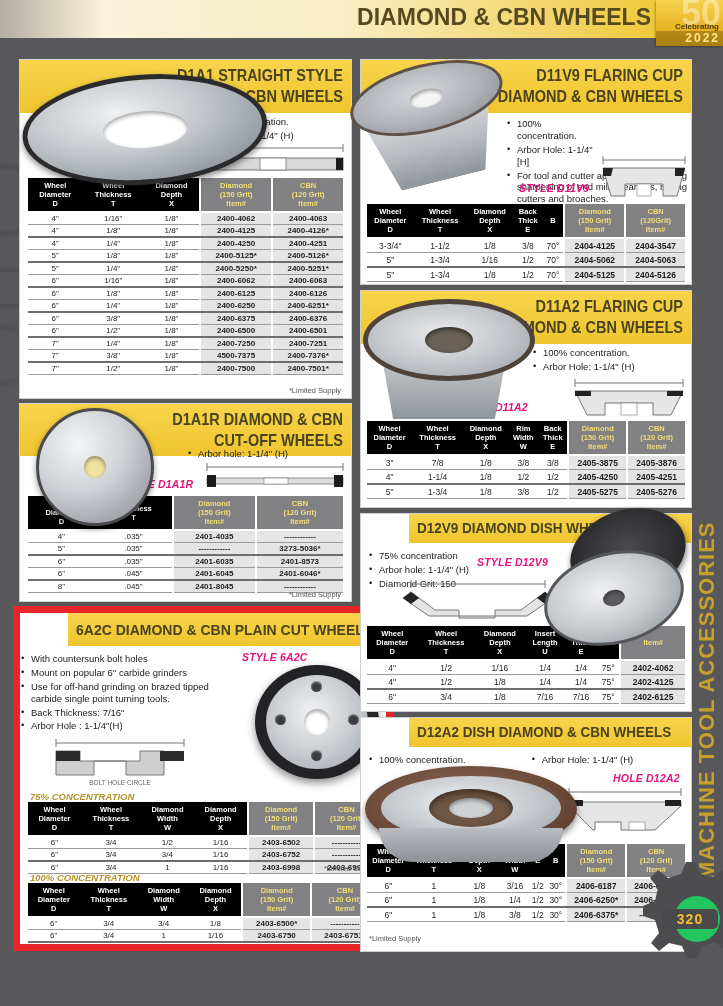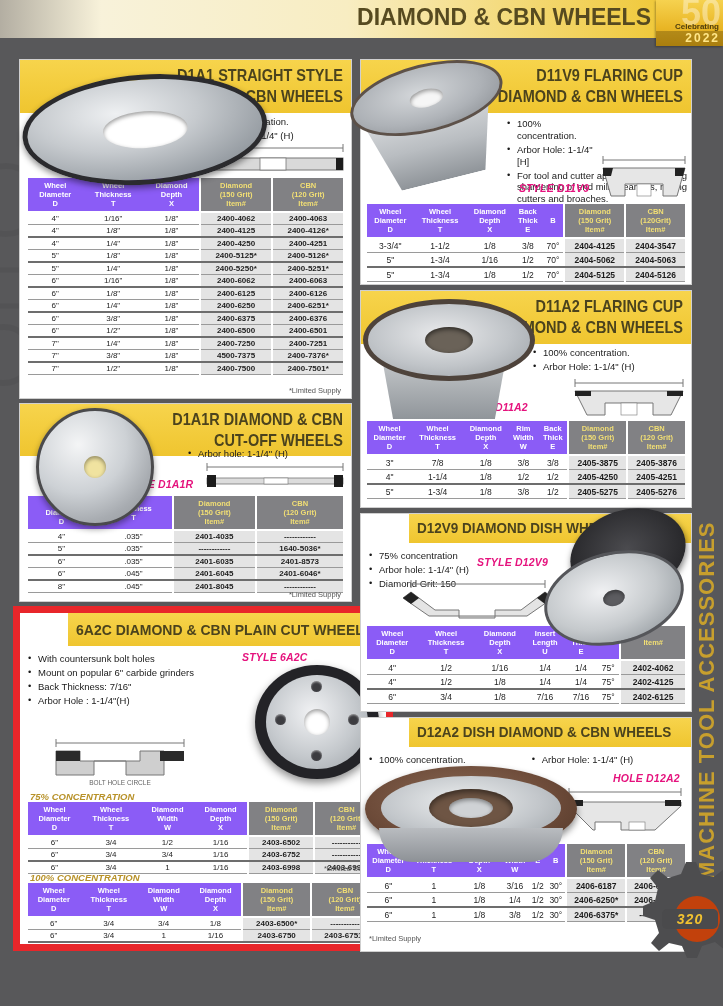--- a/index.html
+++ b/index.html
@@ -32,21 +32,21 @@
   .bullets li:before{content:"•";position:absolute;left:0;top:-1px;}
   .bullets li.half{display:inline-block;vertical-align:top;}
 
   .style-label{position:absolute;color:#e5127d;font-weight:800;font-size:10.5px;font-style:italic;letter-spacing:.2px;}
   .conc-label{position:absolute;color:#b8922a;font-weight:800;font-style:italic;font-size:9.5px;}
   .footnote{position:absolute;font-size:7.5px;color:#555;}
 
   
   .tbl{position:absolute;}
   .tbl table{border-collapse:collapse;width:100%;table-layout:auto;}
-  .tbl th{background:#8b5cf6;color:#fff;font-weight:700;font-size:7.5px;line-height:1.2;
+  .tbl th{background:#000000;color:#fff;font-weight:700;font-size:7.5px;line-height:1.2;
         white-space:pre-line;padding:3px 1px;text-align:center;border-bottom:2px solid #fff;}
   .tbl th.item-col{background:#818184;color:#f2df74;border-left:2px solid #fff;}
   .tbl td{font-size:8.5px;color:#1d1d1d;text-align:center;padding:1.5px 1px;border-bottom:1px solid #9a9a9a;}
   .tbl td.item-cell{background:#e4e4e4;font-weight:700;border-left:2px solid #fff;}
   .tbl tbody tr:nth-child(even) td{border-bottom:2px solid #6d6d6d;}
   .tbl.tight td{padding:1px 1px;font-size:8px;}
 
   
   .ph{position:absolute;}
   .disc{width:100%;height:100%;border-radius:50%;border:5px solid #2b2b2e;
@@ -62,21 +62,21 @@
   .diag{position:absolute;}
   .diag text{font-family:"Liberation Sans",sans-serif;}
 
   
   .hl-red{position:absolute;border:7px solid #e8262a;background:#fff;}
 
   
   .side-text{position:absolute;right:3px;top:388px;height:492px;writing-mode:vertical-rl;transform:rotate(180deg);
      font-size:22px;letter-spacing:1px;color:#cda32b;font-weight:600;opacity:.95;}
   .gearbig{position:absolute;right:-18px;top:852px;}
-  .page-badge{position:absolute;right:3px;top:896px;width:46px;height:46px;border-radius:50%;background:#c2410c;font-style:italic;}
+  .page-badge{position:absolute;right:3px;top:896px;width:46px;height:46px;border-radius:50%;background:#22c55e;}
   .page-num{position:absolute;top:13px;left:-12px;width:56px;height:20px;background:#4a4a4c;border-radius:5px;
      color:#f2c230;font-weight:800;font-size:14px;text-align:center;line-height:20px;letter-spacing:1px;}
   .decor{position:absolute;opacity:.08;}
 </style>
 </head>
 <body>
 
 <div class="page">
 
   <svg class="decor" style="left:-14px;top:140px;" width="70" height="260" viewBox="0 0 70 260">
@@ -278,21 +278,21 @@
             <tr>
               <td>4"</td>
               <td>.035"</td>
               <td class="item-cell">2401-4035</td>
               <td class="item-cell">------------</td>
             </tr>
             <tr>
               <td>5"</td>
               <td>.035"</td>
               <td class="item-cell">------------</td>
-              <td class="item-cell">1640-5036*</td>
+              <td class="item-cell">3273-5036*</td>
             </tr>
             <tr>
               <td>6"</td>
               <td>.035"</td>
               <td class="item-cell">2401-6035</td>
               <td class="item-cell">2401-8573</td>
             </tr>
             <tr>
               <td>6"</td>
               <td>.045"</td>
@@ -308,23 +308,24 @@
           </tbody>
         </table>
       </div>
     <div class="footnote" style="right:10px;bottom:2px;">*Limited Supply</div>
   </section>
 
   <section class="hl-red" style="left:13px;top:606px;width:331px;height:331px;padding-left:35px;">
     <div class="band one" style="height:33px;">
       <span class="band-title" style="font-size:14px;padding-top:7px;">6A2C DIAMOND &amp; CBN PLAIN CUT WHEELS</span>
     </div>
-    <ul class="bullets" style="left:8px;top:40px;width:190px;">
+    <ul class="bullets" style="left:1px;top:40px;width:190px;">
       <li>With countersunk bolt holes</li>
       <li>Mount on popular 6" carbide grinders</li>
+      <li>Use for off-hand grinding on brazed tipped carbide single point turning tools.</li>
       <li>Back Thickness: 7/16"</li>
       <li>Arbor Hole : 1-1/4"(H)</li>
     </ul>
     <div class="style-label" style="left:222px;top:38px;">STYLE 6A2C</div>
     <div class="ph circle" style="left:200px;top:52px;width:124px;height:114px;border-radius:50%;background:#232327;box-shadow:0 4px 8px rgba(0,0,0,.45);">
       <div class="cupface" style="left:11px;top:10px;right:11px;bottom:10px;background:radial-gradient(circle at 45% 40%,#f1f2f4 0%,#c5c9cd 55%,#9ca1a6 100%);">
         <div class="hole" style="width:26px;height:26px;"></div>
         <div class="bolt" style="left:44%;top:6%;"></div>
         <div class="bolt" style="left:80%;top:42%;"></div>
         <div class="bolt" style="left:44%;top:80%;"></div>

